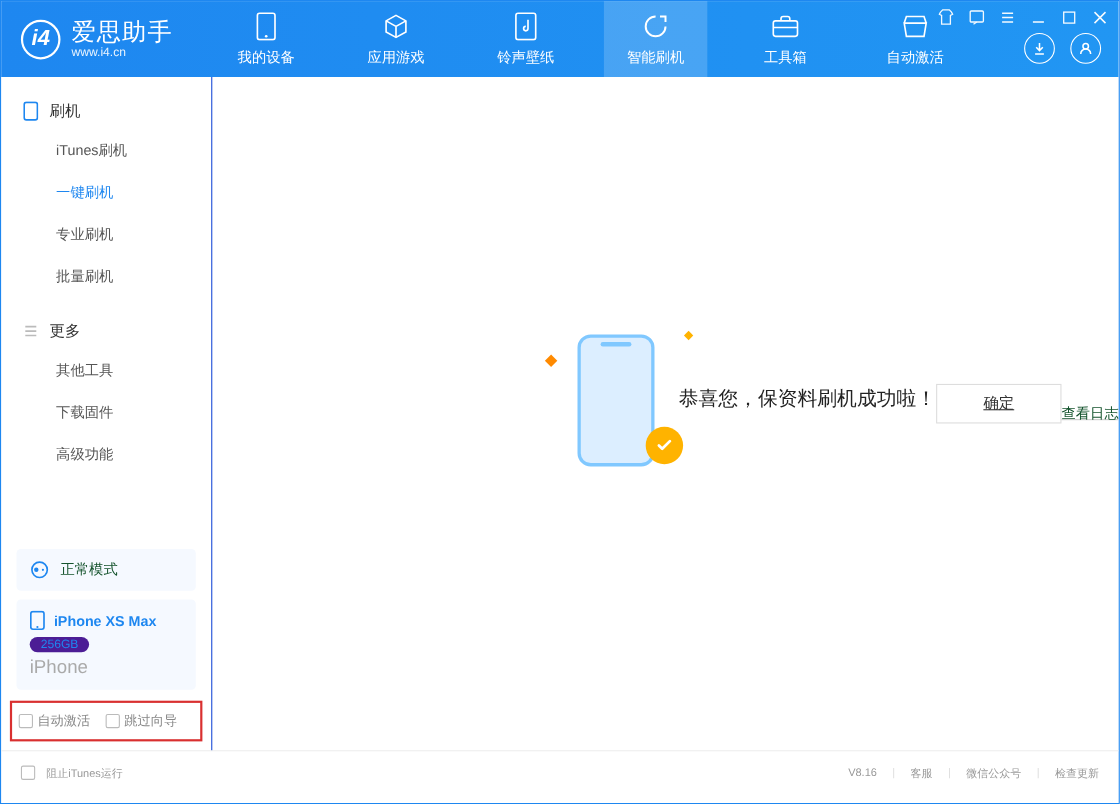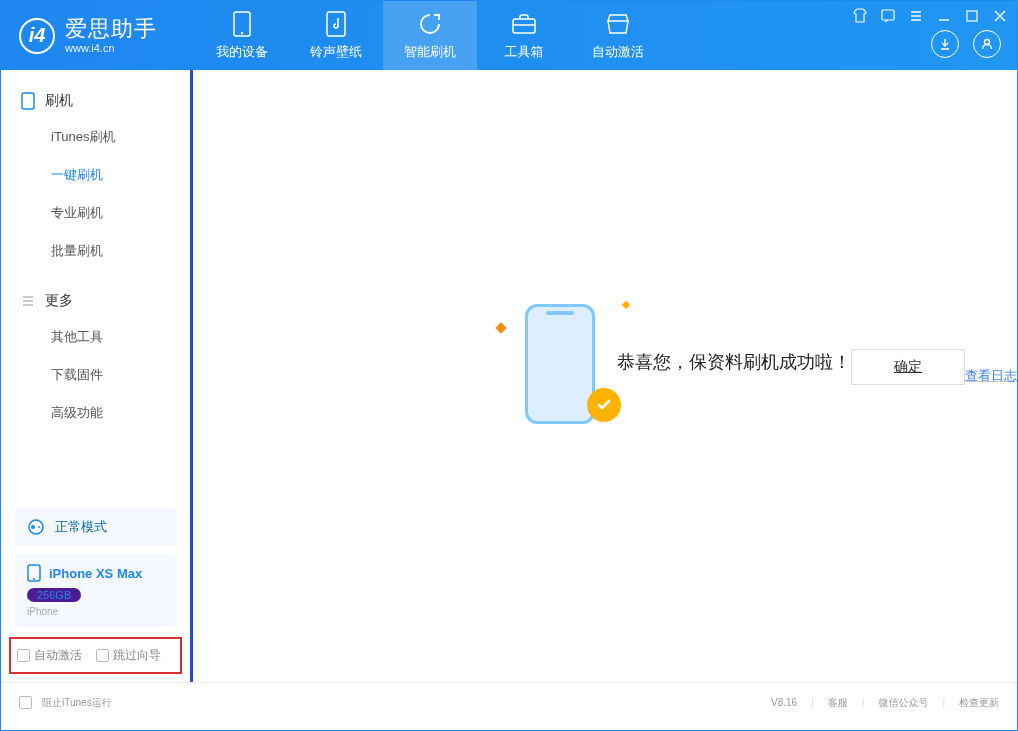--- a/index.html
+++ b/index.html
@@ -3,55 +3,55 @@
 <meta charset="utf-8">
 <style>
 * { margin: 0; padding: 0; box-sizing: border-box; font-family: "Microsoft YaHei", Arial, sans-serif; }
 body { background: #fff; width: 1018px; height: 731px; overflow: hidden; border: 1px solid #1e87f0; }
 .header { height: 69px; background: linear-gradient(to right, #1e87f0, #2196f3); display: flex; align-items: center; color: #fff; position: relative; }
 .logo-area { display: flex; align-items: center; padding: 0 18px; gap: 10px; }
 .logo-icon { width: 36px; height: 36px; border: 2.5px solid #fff; border-radius: 50%; display: flex; align-items: center; justify-content: center; font-weight: bold; font-size: 20px; font-style: italic; }
 .logo-text { display: flex; flex-direction: column; line-height: 1.1; }
 .logo-title { font-size: 22px; font-weight: 500; letter-spacing: 1px; }
 .logo-sub { font-size: 11px; opacity: .9; }
-.tabs { display: flex; height: 100%; margin-left: 20px; }
+.tabs { display: flex; height: 100%; margin-left: 20px; gap: 24px; }
 .tab { width: 94px; display: flex; flex-direction: column; align-items: center; justify-content: center; gap: 6px; cursor: pointer; }
 .tab.active { background: rgba(255,255,255,.18); }
 .tab-icon { width: 26px; height: 26px; display: flex; align-items: center; justify-content: center; }
 .tab-label { font-size: 13px; }
 .window-controls { position: absolute; right: 8px; top: 6px; display: flex; gap: 10px; align-items: center; }
 .wc { width: 18px; height: 18px; cursor: pointer; display: flex; align-items: center; justify-content: center; opacity: .95; }
 .right-circles { position: absolute; right: 16px; bottom: 12px; display: flex; gap: 14px; }
 .circle-btn { width: 28px; height: 28px; border: 1.5px solid #fff; border-radius: 50%; display: flex; align-items: center; justify-content: center; cursor: pointer; }
 .body-area { display: flex; height: 612px; }
-.sidebar { width: 192px; border-right: 3px solid #1d4ed8; display: flex; flex-direction: column; }
+.sidebar { width: 192px; border-right: 1px solid #1d4ed8; display: flex; flex-direction: column; }
 .side-section { padding: 14px 0 0 0; }
 .side-header { display: flex; align-items: center; gap: 10px; padding: 8px 20px; color: #333; font-size: 14px; }
 .side-item { padding: 10px 20px 10px 50px; font-size: 13px; color: #555; cursor: pointer; }
 .side-item.active { color: #1e87f0; }
 .side-spacer { flex: 1; }
-.mode-box { margin: 0 14px 8px; background: #f5f9ff; border-radius: 4px; padding: 10px 12px; display: flex; gap: 10px; font-size: 13px; color: #0369a1; }
+.mode-box { margin: 0 14px 8px; background: #f5f9ff; border-radius: 4px; padding: 10px 12px; display: flex; gap: 10px; font-size: 13px; color: #14532d; }
 .device-box { margin: 0 14px 10px; background: #f5f9ff; border-radius: 4px; padding: 10px 12px; font-size: 13px; }
 .device-name { color: #1e87f0; font-weight: 700; display: flex; align-items: center; gap: 8px; }
 .storage-badge { display: inline-block; background: #4c1d95; color: #1e87f0; border-radius: 10px; padding: 1px 10px; font-size: 11px; margin-top: 6px; }
-.device-type { color: #aaa; font-size: 10px; margin-top: 4px; }
+.device-type { color: #aaa; font-size: 17px; margin-top: 4px; }
 .checkbox-row { margin: 0 8px 8px; border: 2px solid #d93030; padding: 8px 6px; display: flex; gap: 14px; align-items: center; font-size: 12px; color: #888; }
 .chk { display: flex; align-items: center; gap: 4px; cursor: pointer; }
 .chk-box { width: 13px; height: 13px; border: 1px solid #bbb; border-radius: 2px; }
 .main { flex: 1; display: flex; flex-direction: row; align-items: center; justify-content: flex-end; position: relative; }
 .success-illust { width: 110px; height: 140px; position: relative; margin-bottom: 20px; }
 .phone { position: absolute; left: 18px; top: 8px; width: 70px; height: 120px; border: 3px solid #80c8ff; border-radius: 12px; background: #dceeff; }
 .phone::before { content: ""; position: absolute; top: 4px; left: 50%; transform: translateX(-50%); width: 28px; height: 4px; background: #80c8ff; border-radius: 2px; }
 .badge-check { position: absolute; right: -4px; bottom: 14px; width: 34px; height: 34px; background: #ffb300; border-radius: 50%; display: flex; align-items: center; justify-content: center; }
 .spark { position: absolute; width: 8px; height: 8px; background: #ffb300; transform: rotate(45deg); }
 .spark.s1 { left: -10px; top: 28px; background: #ff8a00; }
 .spark.s2 { right: -12px; top: 6px; width: 6px; height: 6px; }
 .success-text { font-size: 18px; color: #222; margin-bottom: 28px; }
 .ok-btn { padding: 8px 42px; border: 1px solid #ddd; background: #fff; font-size: 14px; color: #333; cursor: pointer; margin-bottom: 18px; text-decoration: underline; }
-.log-link { font-size: 13px; color: #3b82f6; cursor: pointer; text-decoration: underline; text-decoration-color: #ccc; }
+.log-link { font-size: 13px; color: #14532d; cursor: pointer; text-decoration: underline; text-decoration-color: #ccc; }
 .footer { height: 40px; border-top: 1px solid #eee; display: flex; align-items: center; padding: 0 18px; font-size: 10px; color: #999; }
 .footer .chk-box { margin-right: 6px; }
 .footer-right { margin-left: auto; display: flex; align-items: center; gap: 14px; }
 .footer-link { cursor: pointer; }
 .divider-v { color: #ddd; }
 svg { display: block; }
 </style>
 </head>
 <body>
 
@@ -65,20 +65,29 @@
   </div>
   <div class="tabs">
     <div class="tab">
       <span class="tab-icon">
           <svg width="20" height="26" viewBox="0 0 20 26">
             <rect x="2" y="1" width="16" height="24" rx="2" fill="none" stroke="#fff" stroke-width="1.5"></rect>
             <circle cx="10" cy="22" r="1.2" fill="#fff"></circle>
           </svg>
         </span>
       <span class="tab-label">我的设备</span>
+    </div>
+    <div class="tab">
+      <span class="tab-icon">
+          <svg width="24" height="24" viewBox="0 0 24 24">
+            <path d="M12 2l9 5v10l-9 5-9-5V7z" fill="none" stroke="#fff" stroke-width="1.5"></path>
+            <path d="M3 7l9 5 9-5M12 12v10" stroke="#fff" stroke-width="1.5" fill="none"></path>
+          </svg>
+        </span>
+      <span class="tab-label">应用游戏</span>
     </div>
     <div class="tab">
       <span class="tab-icon">
           <svg width="22" height="26" viewBox="0 0 22 26">
             <rect x="2" y="1" width="18" height="24" rx="2" fill="none" stroke="#fff" stroke-width="1.5"></rect>
             <path d="M13 7v8a2 2 0 11-2-2" stroke="#fff" stroke-width="1.5" fill="none"></path>
           </svg>
         </span>
       <span class="tab-label">铃声壁纸</span>
     </div>

